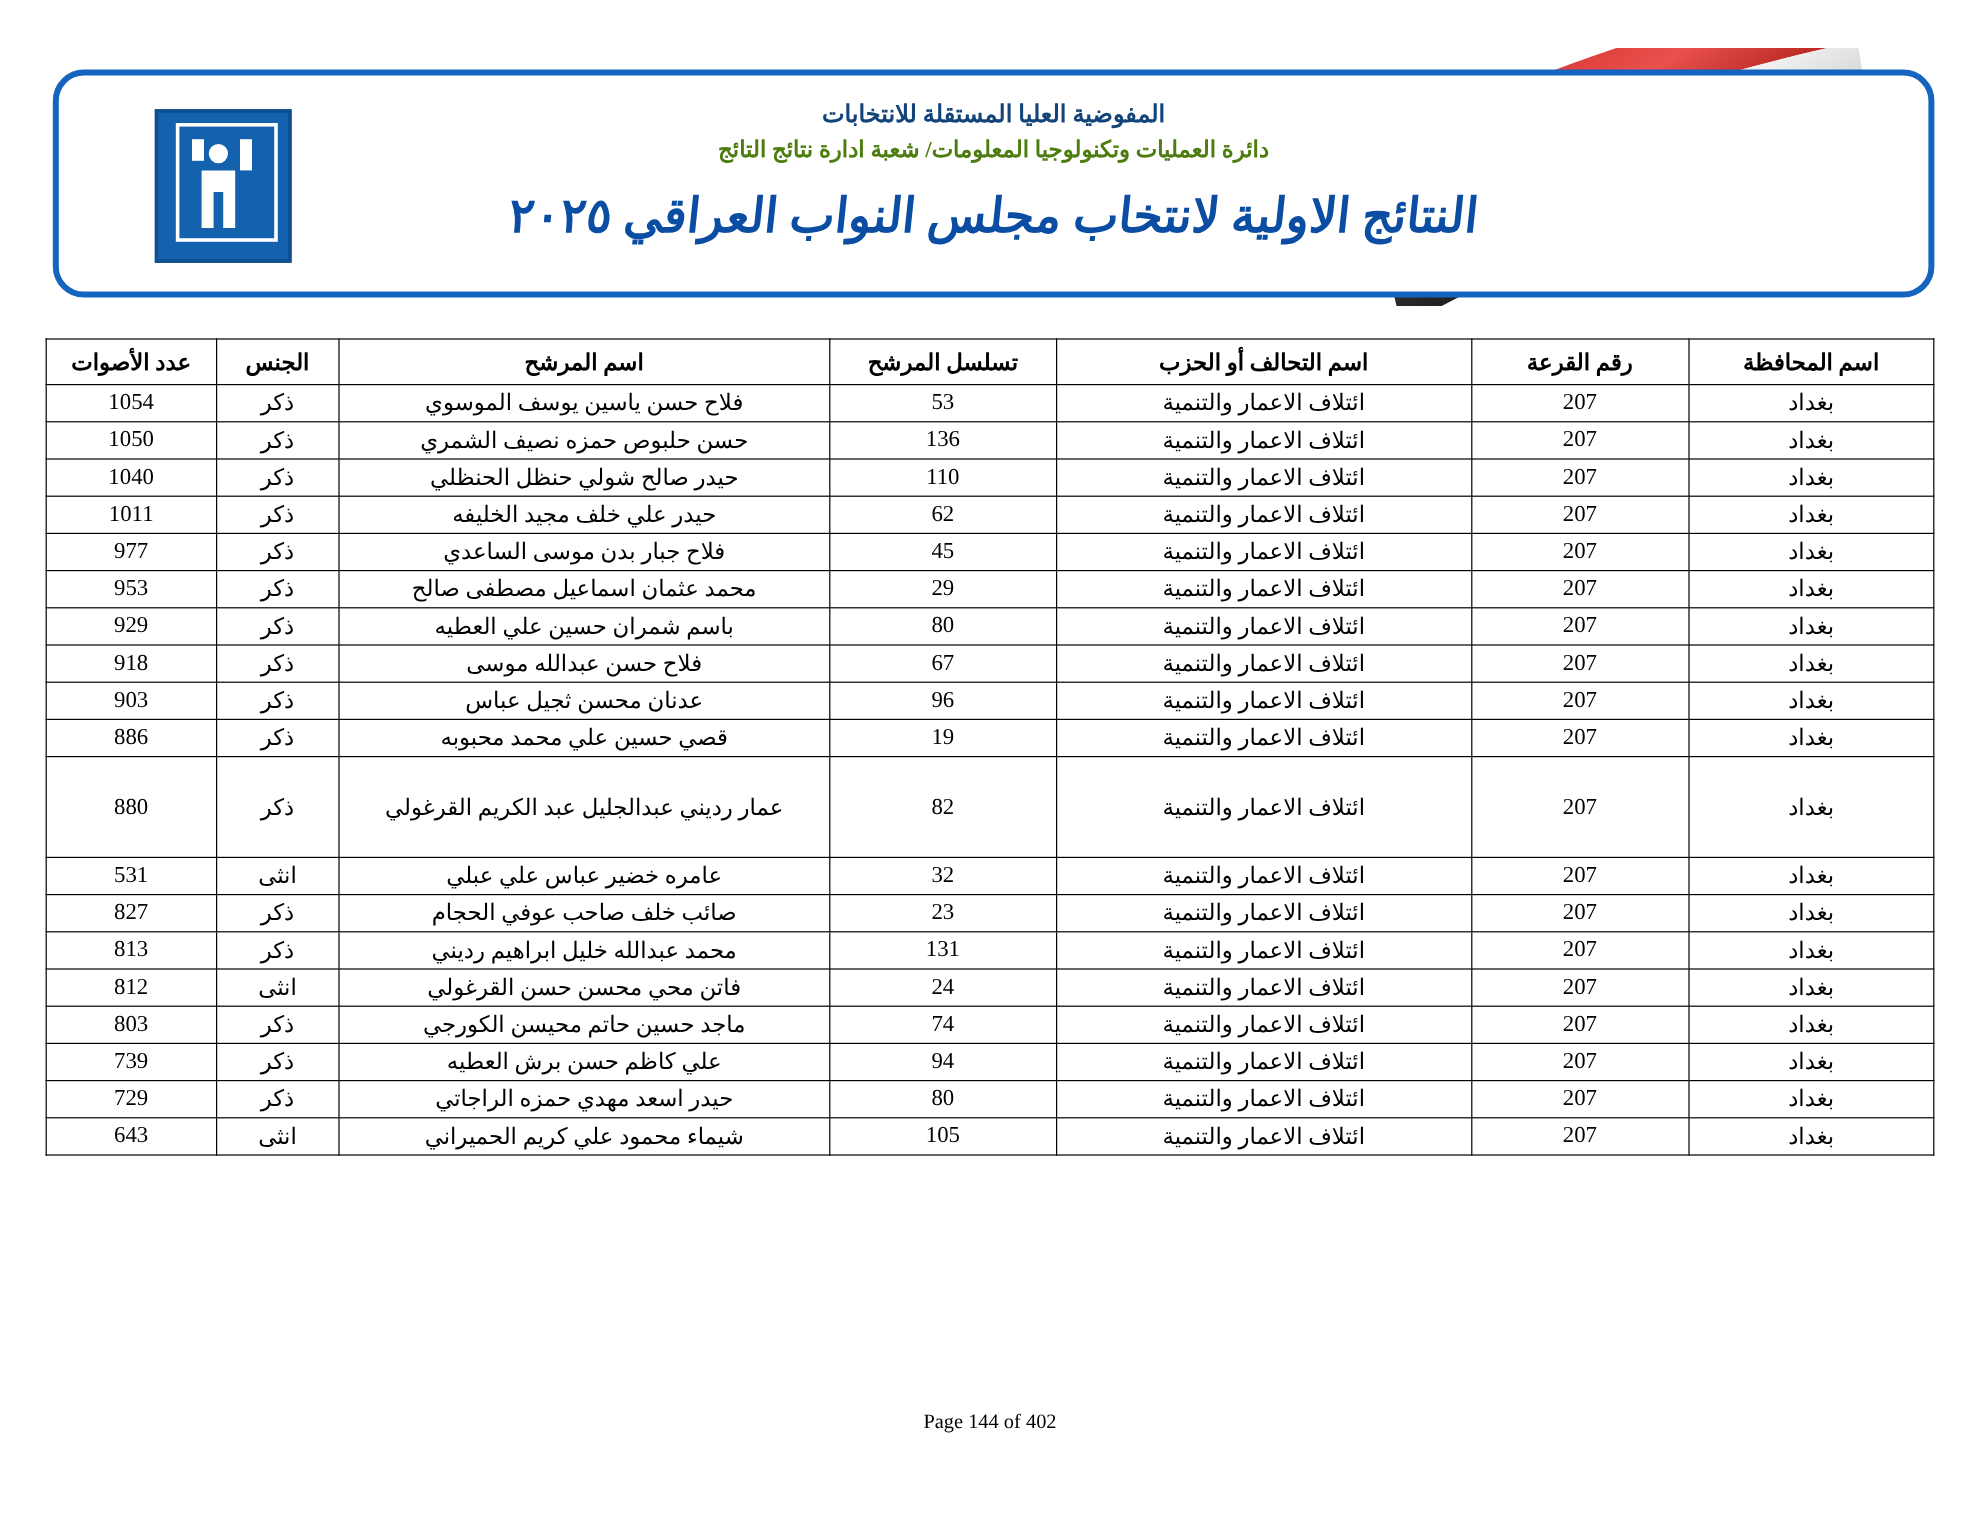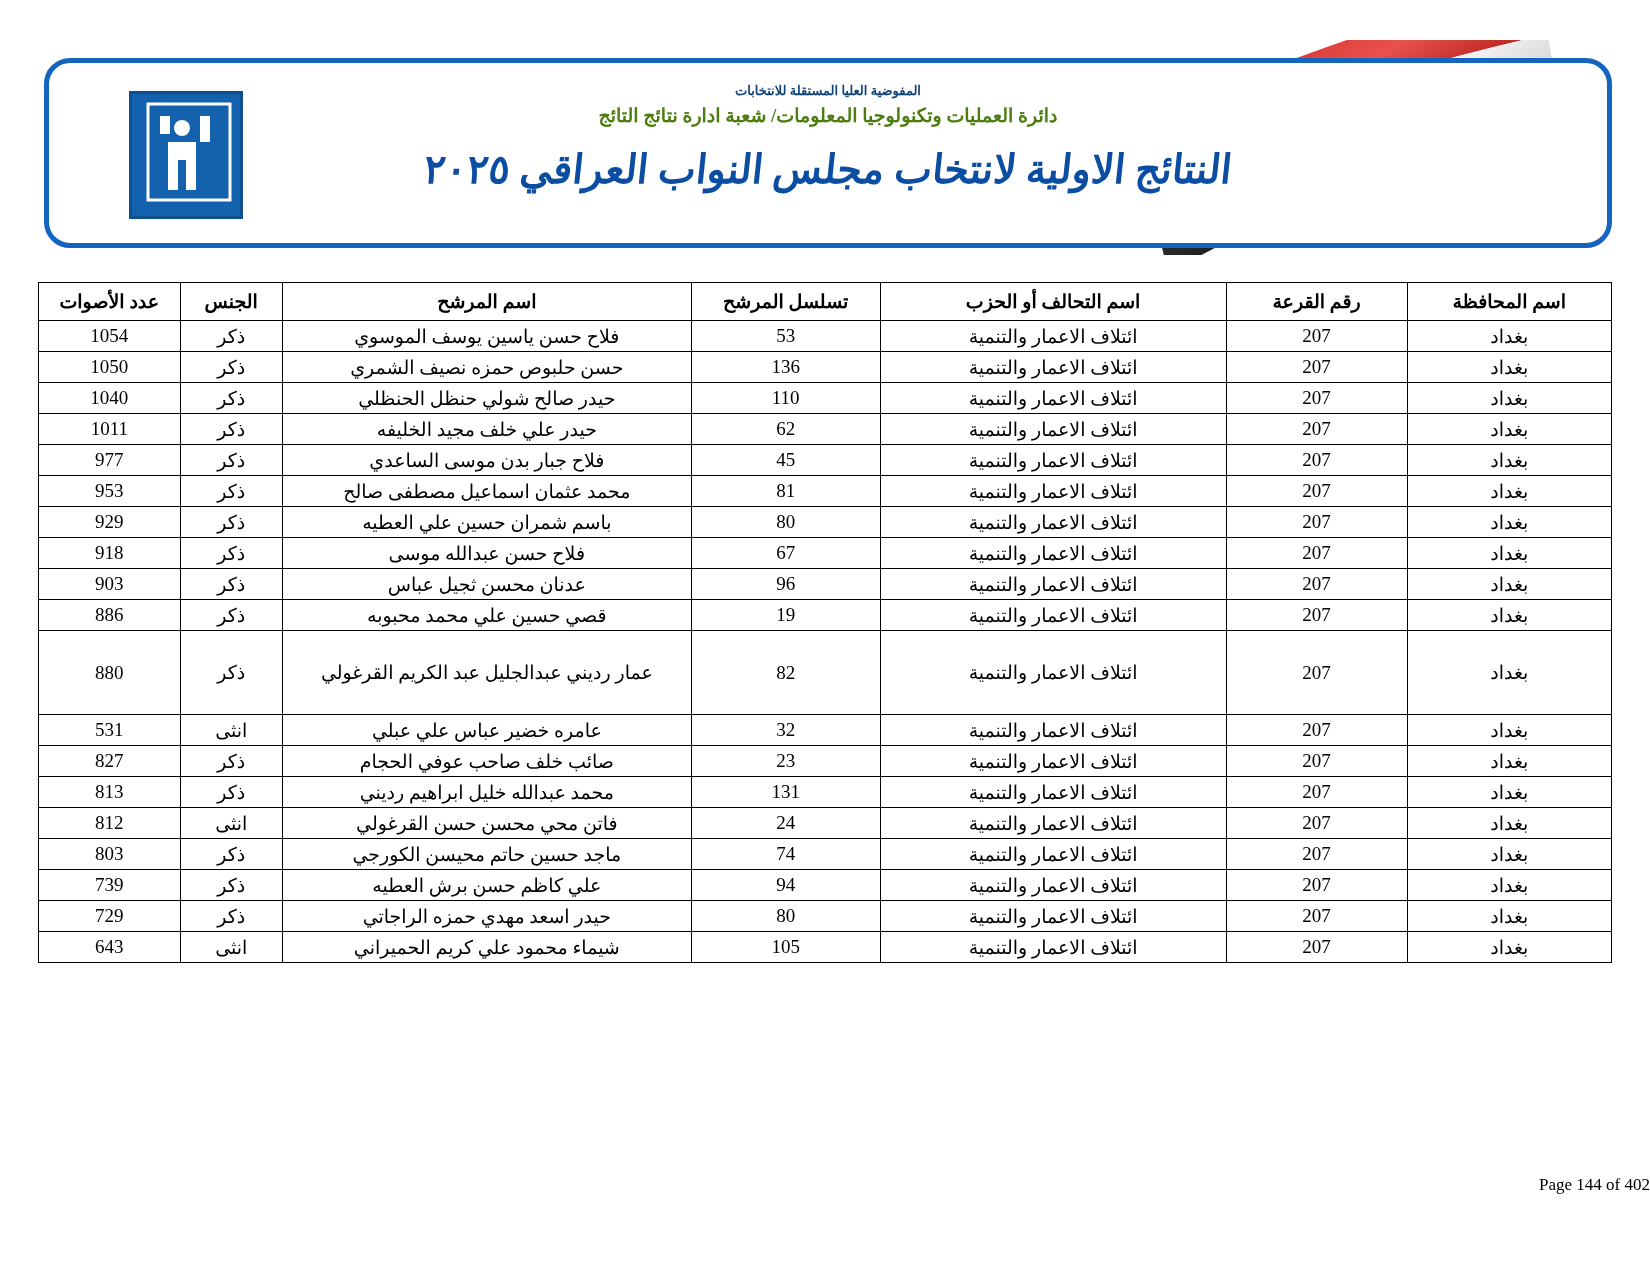--- a/index.html
+++ b/index.html
@@ -68,21 +68,21 @@
   .logo svg { display: block; }
 
   .header-text {
     position: absolute;
     top: 18px;
     left: 0;
     right: 0;
     text-align: center;
   }
   .h-line1 {
-    font-size: 13px;
+    font-size: 20px;
     color: #12447a;
     font-weight: bold;
     letter-spacing: 0px;
     line-height: 1.5;
   }
   .h-line2 {
     font-size: 19px;
     color: #4d7c0f;
     font-weight: bold;
     line-height: 1.6;
@@ -137,21 +137,21 @@
   col.c-name  { width: 26.0%; }
   col.c-sex   { width: 6.5%; }
   col.c-votes { width: 9.0%; }
 
   
   .footer {
     position: absolute;
     bottom: 80px;
     left: 0;
     right: 0;
-    text-align: right;
+    text-align: center;
     direction: ltr;
     font-family: "Liberation Serif", serif;
     font-size: 17px;
     color: #000000;
   }
 </style>
 </head>
 <body>
 
 <div class="page">
@@ -273,21 +273,21 @@
             <td>ائتلاف الاعمار والتنمية</td>
             <td>45</td>
             <td>فلاح جبار بدن موسى الساعدي</td>
             <td>ذكر</td>
             <td>977</td>
           </tr>
           <tr>
             <td>بغداد</td>
             <td>207</td>
             <td>ائتلاف الاعمار والتنمية</td>
-            <td>81</td>
+            <td>29</td>
             <td>محمد عثمان اسماعيل مصطفى صالح</td>
             <td>ذكر</td>
             <td>953</td>
           </tr>
           <tr>
             <td>بغداد</td>
             <td>207</td>
             <td>ائتلاف الاعمار والتنمية</td>
             <td>80</td>
             <td>باسم شمران حسين علي العطيه</td>

